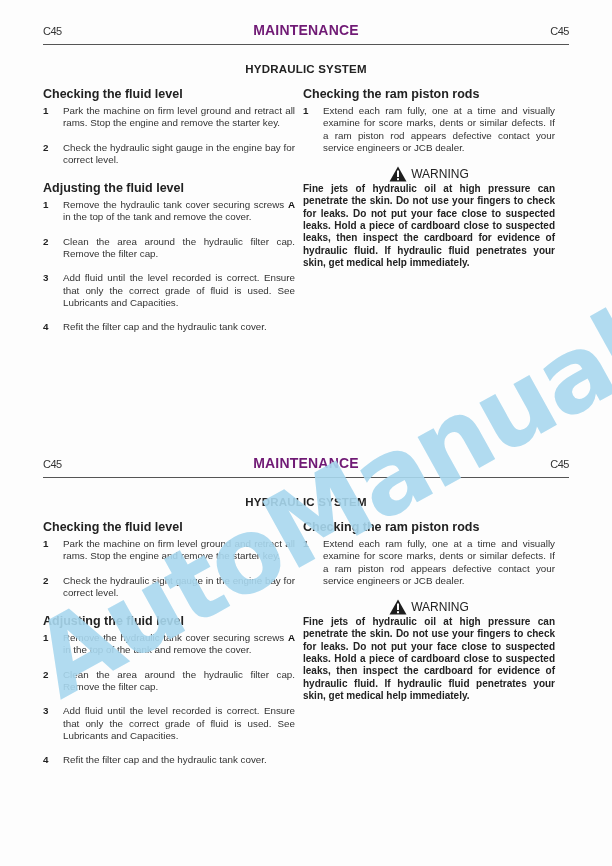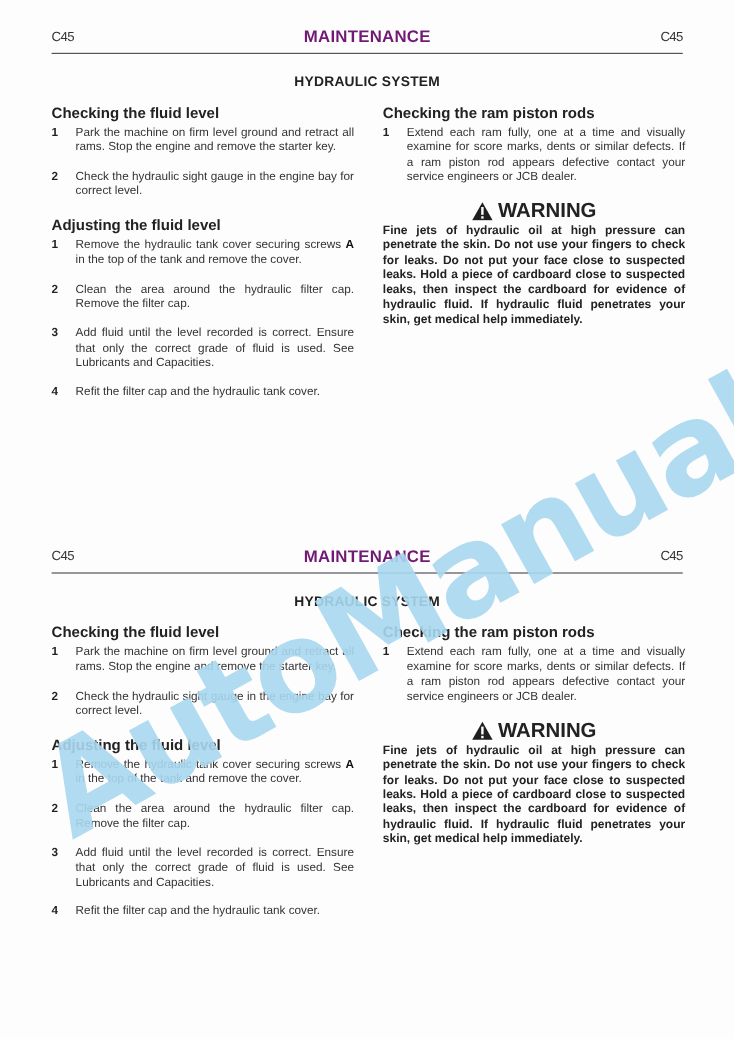--- a/index.html
+++ b/index.html
@@ -61,21 +61,21 @@
     .columns {
       position: relative;
       margin-top: 12px;
     }
     .col {
       position: absolute;
       top: 0;
       width: 252px;
     }
     .col-left { left: 0; }
-    .col-right { left: 276px; }
+    .col-right { left: 260px; }
     h3 {
       margin: 0 0 4px 0;
       font-size: 12.5px;
       font-weight: bold;
       color: #222;
     }
     .step {
       display: flex;
       font-size: 9.8px;
       line-height: 12.3px;
@@ -100,22 +100,22 @@
       align-items: center;
       margin-top: 2px;
       margin-bottom: 1px;
     }
     .warning-icon {
       width: 18px;
       height: 16px;
       margin-right: 4px;
     }
     .warning-label {
-      font-size: 17px;
-      font-weight: bold;
+      font-size: 12px;
+      font-weight: normal;
       color: #222;
     }
     .warning-text {
       font-size: 10px;
       line-height: 12.3px;
       font-weight: bold;
       color: #222;
       text-align: justify;
     }
     .watermark-wrap {

